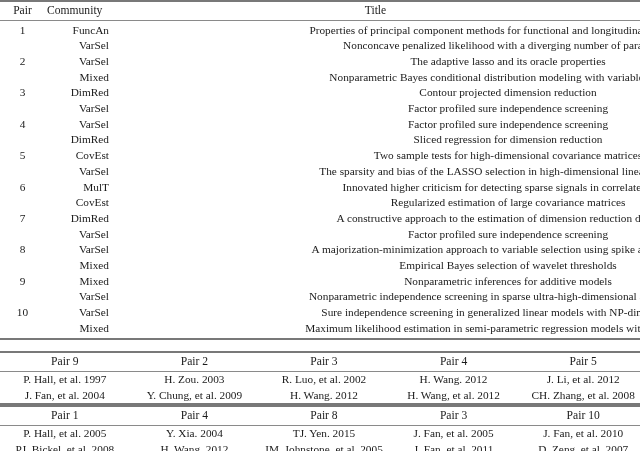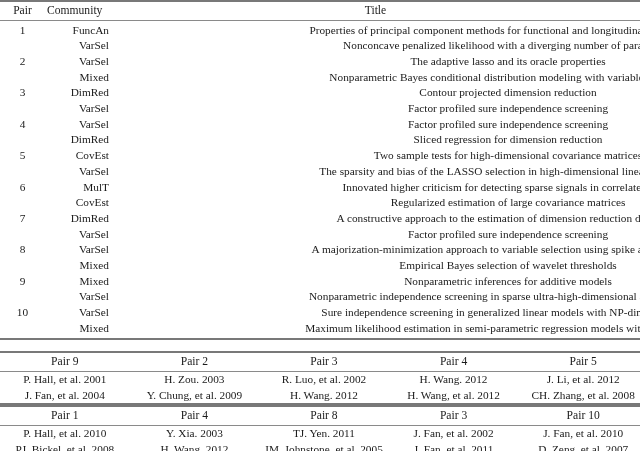--- a/index.html
+++ b/index.html
@@ -233,21 +233,21 @@
               <tr class="rule-top">
                 <th class="rcol">Pair 9</th>
                 <th class="rcol">Pair 2</th>
                 <th class="rcol">Pair 3</th>
                 <th class="rcol">Pair 4</th>
                 <th class="rcol">Pair 5</th>
               </tr>
             </thead>
             <tbody class="rule-mid rule-bottom">
               <tr>
-                <td class="rcol">P. Hall, et al. 2001</td>
+                <td class="rcol">P. Hall, et al. 1997</td>
                 <td class="rcol">H. Zou. 2003</td>
                 <td class="rcol">R. Luo, et al. 2002</td>
                 <td class="rcol">H. Wang. 2012</td>
                 <td class="rcol">J. Li, et al. 2012</td>
               </tr>
               <tr>
                 <td class="rcol">J. Fan, et al. 2004</td>
                 <td class="rcol">Y. Chung, et al. 2009</td>
                 <td class="rcol">H. Wang. 2012</td>
                 <td class="rcol">H. Wang, et al. 2012</td>
@@ -262,24 +262,24 @@
               <tr class="rule-top">
                 <th class="rcol">Pair 1</th>
                 <th class="rcol">Pair 4</th>
                 <th class="rcol">Pair 8</th>
                 <th class="rcol">Pair 3</th>
                 <th class="rcol">Pair 10</th>
               </tr>
             </thead>
             <tbody class="rule-mid rule-bottom">
               <tr>
-                <td class="rcol">P. Hall, et al. 2010</td>
-                <td class="rcol">Y. Xia. 2003</td>
-                <td class="rcol">TJ. Yen. 2011</td>
-                <td class="rcol">J. Fan, et al. 2002</td>
+                <td class="rcol">P. Hall, et al. 2005</td>
+                <td class="rcol">Y. Xia. 2004</td>
+                <td class="rcol">TJ. Yen. 2015</td>
+                <td class="rcol">J. Fan, et al. 2005</td>
                 <td class="rcol">J. Fan, et al. 2010</td>
               </tr>
               <tr>
                 <td class="rcol">PJ. Bickel, et al. 2008</td>
                 <td class="rcol">H. Wang. 2012</td>
                 <td class="rcol">IM. Johnstone, et al. 2005</td>
                 <td class="rcol">J. Fan, et al. 2011</td>
                 <td class="rcol">D. Zeng, et al. 2007</td>
               </tr>
             </tbody>

